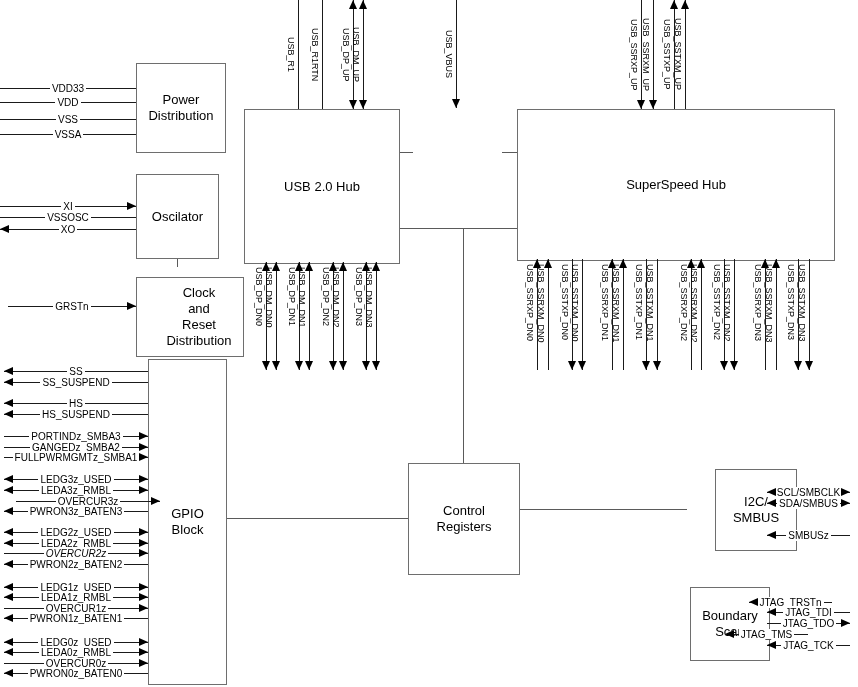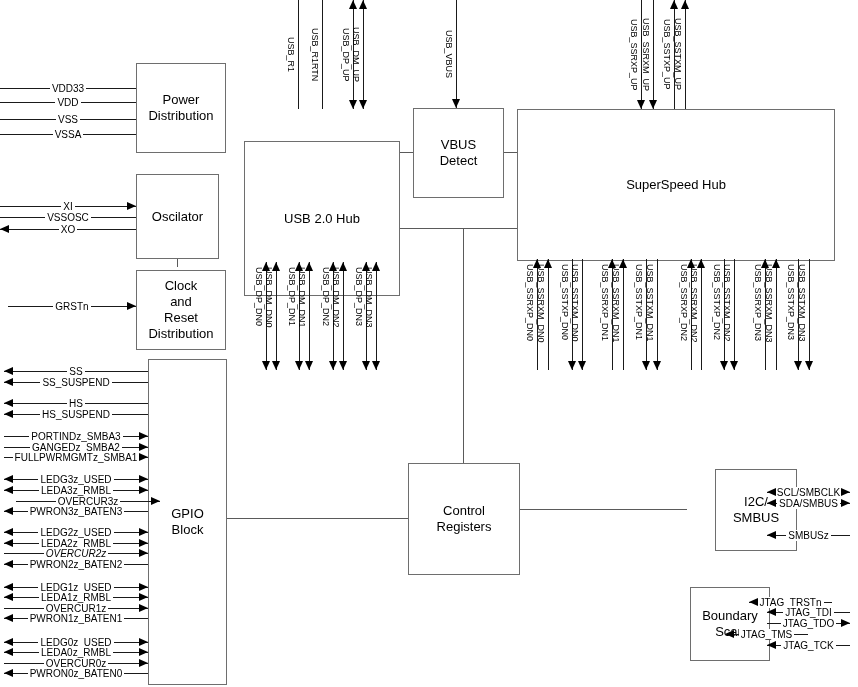--- a/index.html
+++ b/index.html
@@ -35,29 +35,27 @@
   <div class="connector" style="left:398px;top:152px;width:15px;height:1px;"></div>
   <div class="connector" style="left:502px;top:152px;width:15px;height:1px;"></div>
   <div class="connector" style="left:398px;top:228px;width:119px;height:1px;"></div>
   <div class="connector" style="left:463px;top:228px;width:1px;height:235px;"></div>
   <div class="connector" style="left:225px;top:518px;width:183px;height:1px;"></div>
   <div class="connector" style="left:518px;top:509px;width:169px;height:1px;"></div>
 
   <div class="block" style="left:136px;top:63px;width:88px;height:88px;"><span>Power
 Distribution</span></div>
   <div class="block" style="left:136px;top:174px;width:81px;height:83px;"><span>Oscilator</span></div>
-  <div class="block" style="left:136px;top:270px;width:88px;height:78px;"><span>Clock
+  <div class="block" style="left:136px;top:277px;width:88px;height:78px;padding-left:18px;"><span>Clock
 and
 Reset
 Distribution</span></div>
   <div class="block" style="left:148px;top:359px;width:77px;height:324px;"><span>GPIO
 Block</span></div>
-  <div class="block" style="left:244px;top:109px;width:154px;height:153px;margin-top:32px;"><span>USB 2.0 Hub</span></div>
-  <div class="block" style="left:413px;top:108px;width:89px;height:88px;"><span>VBUS
-Detect</span></div>
+  <div class="block" style="left:244px;top:109px;width:154px;height:153px;"><span>USB 2.0 Hub</span></div>
   <div class="block" style="left:517px;top:109px;width:316px;height:150px;"><span>SuperSpeed Hub</span></div>
   <div class="block" style="left:408px;top:463px;width:110px;height:110px;"><span>Control
 Registers</span></div>
   <div class="block" style="left:687px;top:469px;width:80px;height:80px;margin-left:28px;"><span>I2C/
 SMBUS</span></div>
   <div class="block" style="left:690px;top:587px;width:78px;height:72px;"><span>Boundary
 Scan</span></div>
 
   <div id="signals">
       <div class="hsig" style="left: 0px; top: 82px; width: 136px;">

